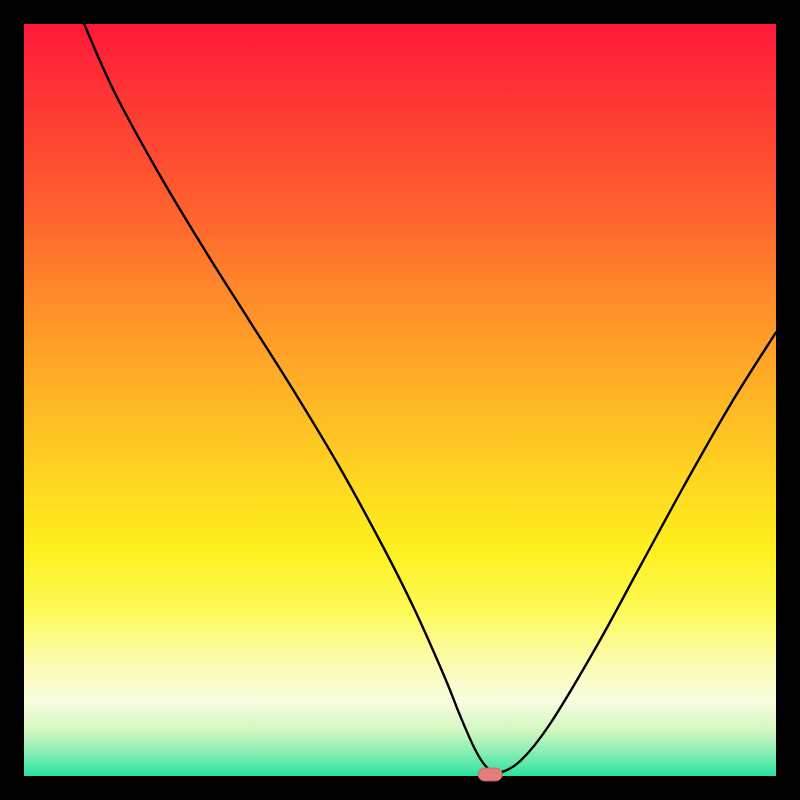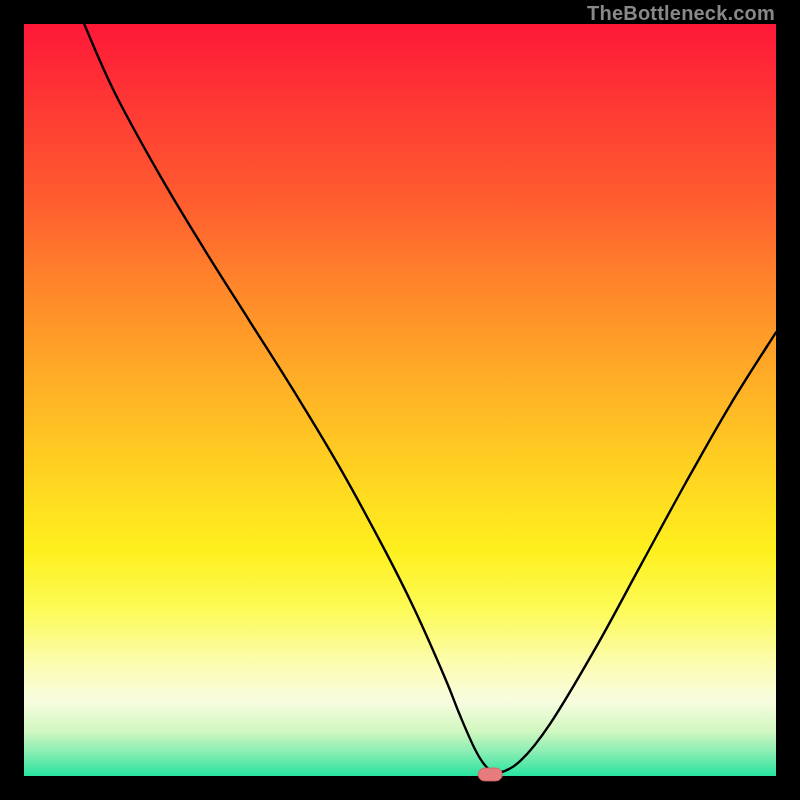--- a/index.html
+++ b/index.html
@@ -65,14 +65,13 @@
 <body>
 
 <div class="chart-frame">
   <div class="plot-area"></div>
 
   <svg class="overlay" viewBox="0 0 752 752" preserveAspectRatio="none">
     <path id="curve-path" fill="none" stroke-width="2.4" stroke-linejoin="round" stroke-linecap="round" d="M 60.16 0.00 C 65.57 12.18, 76.70 40.61, 90.24 67.68 C 103.78 94.75, 119.12 121.97, 135.36 150.40 C 151.60 178.83, 164.24 199.20, 180.48 225.60 C 196.72 252.00, 209.36 271.32, 225.60 297.04 C 241.84 322.76, 254.48 342.08, 270.72 368.48 C 286.96 394.88, 299.60 415.25, 315.84 443.68 C 332.08 472.11, 347.42 500.68, 360.96 526.40 C 374.50 552.12, 380.21 563.55, 391.04 586.56 C 401.87 609.57, 413.00 635.29, 421.12 654.24 C 429.24 673.19, 430.75 678.98, 436.16 691.84 C 441.57 704.70, 446.46 716.48, 451.20 725.68 C 455.94 734.88, 458.42 738.78, 462.48 742.98 C 466.54 747.17, 467.67 750.07, 473.76 748.99 C 479.85 747.91, 486.84 745.89, 496.32 736.96 C 505.80 728.03, 512.86 719.66, 526.40 699.36 C 539.94 679.06, 555.28 652.59, 571.52 624.16 C 587.76 595.73, 600.40 571.22, 616.64 541.44 C 632.88 511.66, 645.52 487.82, 661.76 458.72 C 678.00 429.62, 690.64 406.83, 706.88 379.76 C 723.12 352.69, 743.88 321.18, 752.00 308.32" stroke="#000000"></path>
     <rect id="marker-rect" rx="6.39" ry="6.39" x="454.21" y="744.10" width="24.06" height="12.78" fill="#e77c7c" stroke="#d26767" stroke-width="1"></rect>
   </svg>
 
-  <div class="attribution">TheBottleneck.com</div>
 </div>
 
 </body></html>

